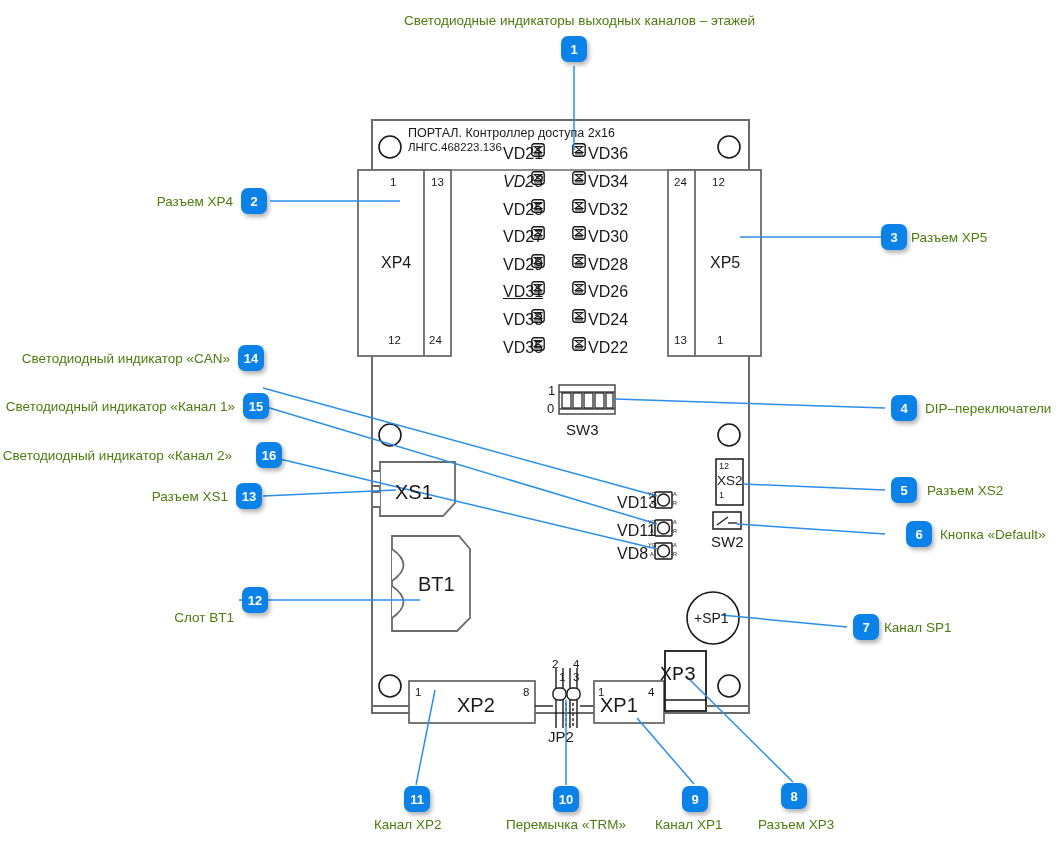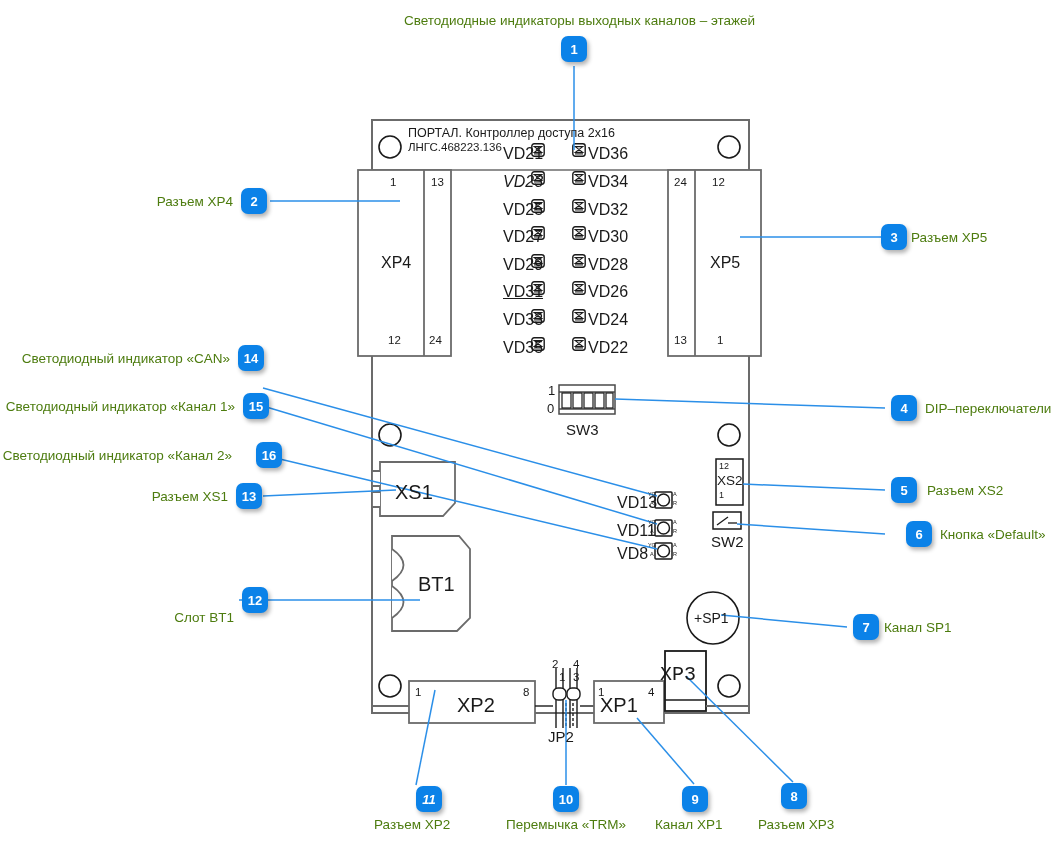--- a/index.html
+++ b/index.html
@@ -318,36 +318,36 @@
   <div class="badge" style="left:561px;top:36px;">1</div>
   <div class="badge" style="left:241px;top:188px;">2</div>
   <div class="badge" style="left:881px;top:224px;">3</div>
   <div class="badge" style="left:891px;top:395px;">4</div>
   <div class="badge" style="left:891px;top:477px;">5</div>
   <div class="badge" style="left:906px;top:521px;">6</div>
   <div class="badge" style="left:853px;top:614px;">7</div>
   <div class="badge" style="left:781px;top:783px;">8</div>
   <div class="badge" style="left:682px;top:786px;">9</div>
   <div class="badge" style="left:553px;top:786px;">10</div>
-  <div class="badge" style="left:416px;top:786px;font-style:italic;">11</div>
+  <div class="badge" style="left:404px;top:786px;">11</div>
   <div class="badge" style="left:242px;top:587px;">12</div>
   <div class="badge" style="left:236px;top:483px;">13</div>
   <div class="badge" style="left:238px;top:345px;">14</div>
   <div class="badge" style="left:243px;top:393px;">15</div>
   <div class="badge" style="left:240px;top:442px;margin-left:16px;">16</div>
 
   <div class="calloutlabel r" style="left:0px;top:194px;width:233px;">Разъем XP4</div>
   <div class="calloutlabel" style="left:911px;top:230px;">Разъем XP5</div>
   <div class="calloutlabel" style="left:925px;top:401px;">DIP–переключатели</div>
   <div class="calloutlabel" style="left:927px;top:483px;">Разъем XS2</div>
   <div class="calloutlabel" style="left:940px;top:527px;">Кнопка «Default»</div>
   <div class="calloutlabel" style="left:884px;top:620px;">Канал SP1</div>
   <div class="calloutlabel" style="left:758px;top:817px;">Разъем XP3</div>
   <div class="calloutlabel" style="left:655px;top:817px;">Канал XP1</div>
   <div class="calloutlabel" style="left:506px;top:817px;">Перемычка «TRM»</div>
-  <div class="calloutlabel" style="left:374px;top:817px;">Разъем XP2</div>
+  <div class="calloutlabel" style="left:374px;top:817px;">Канал XP2</div>
   <div class="calloutlabel r" style="left:0px;top:593px;width:234px;margin-top:17px;">Слот BT1</div>
   <div class="calloutlabel r" style="left:0px;top:489px;width:228px;">Разъем XS1</div>
   <div class="calloutlabel r" style="left:0px;top:351px;width:230px;">Светодиодный индикатор «CAN»</div>
   <div class="calloutlabel r" style="left:0px;top:399px;width:235px;">Светодиодный индикатор «Канал 1»</div>
   <div class="calloutlabel r" style="left:0px;top:448px;width:232px;">Светодиодный индикатор «Канал 2»</div>
 
 </div>
 
 </body></html>

